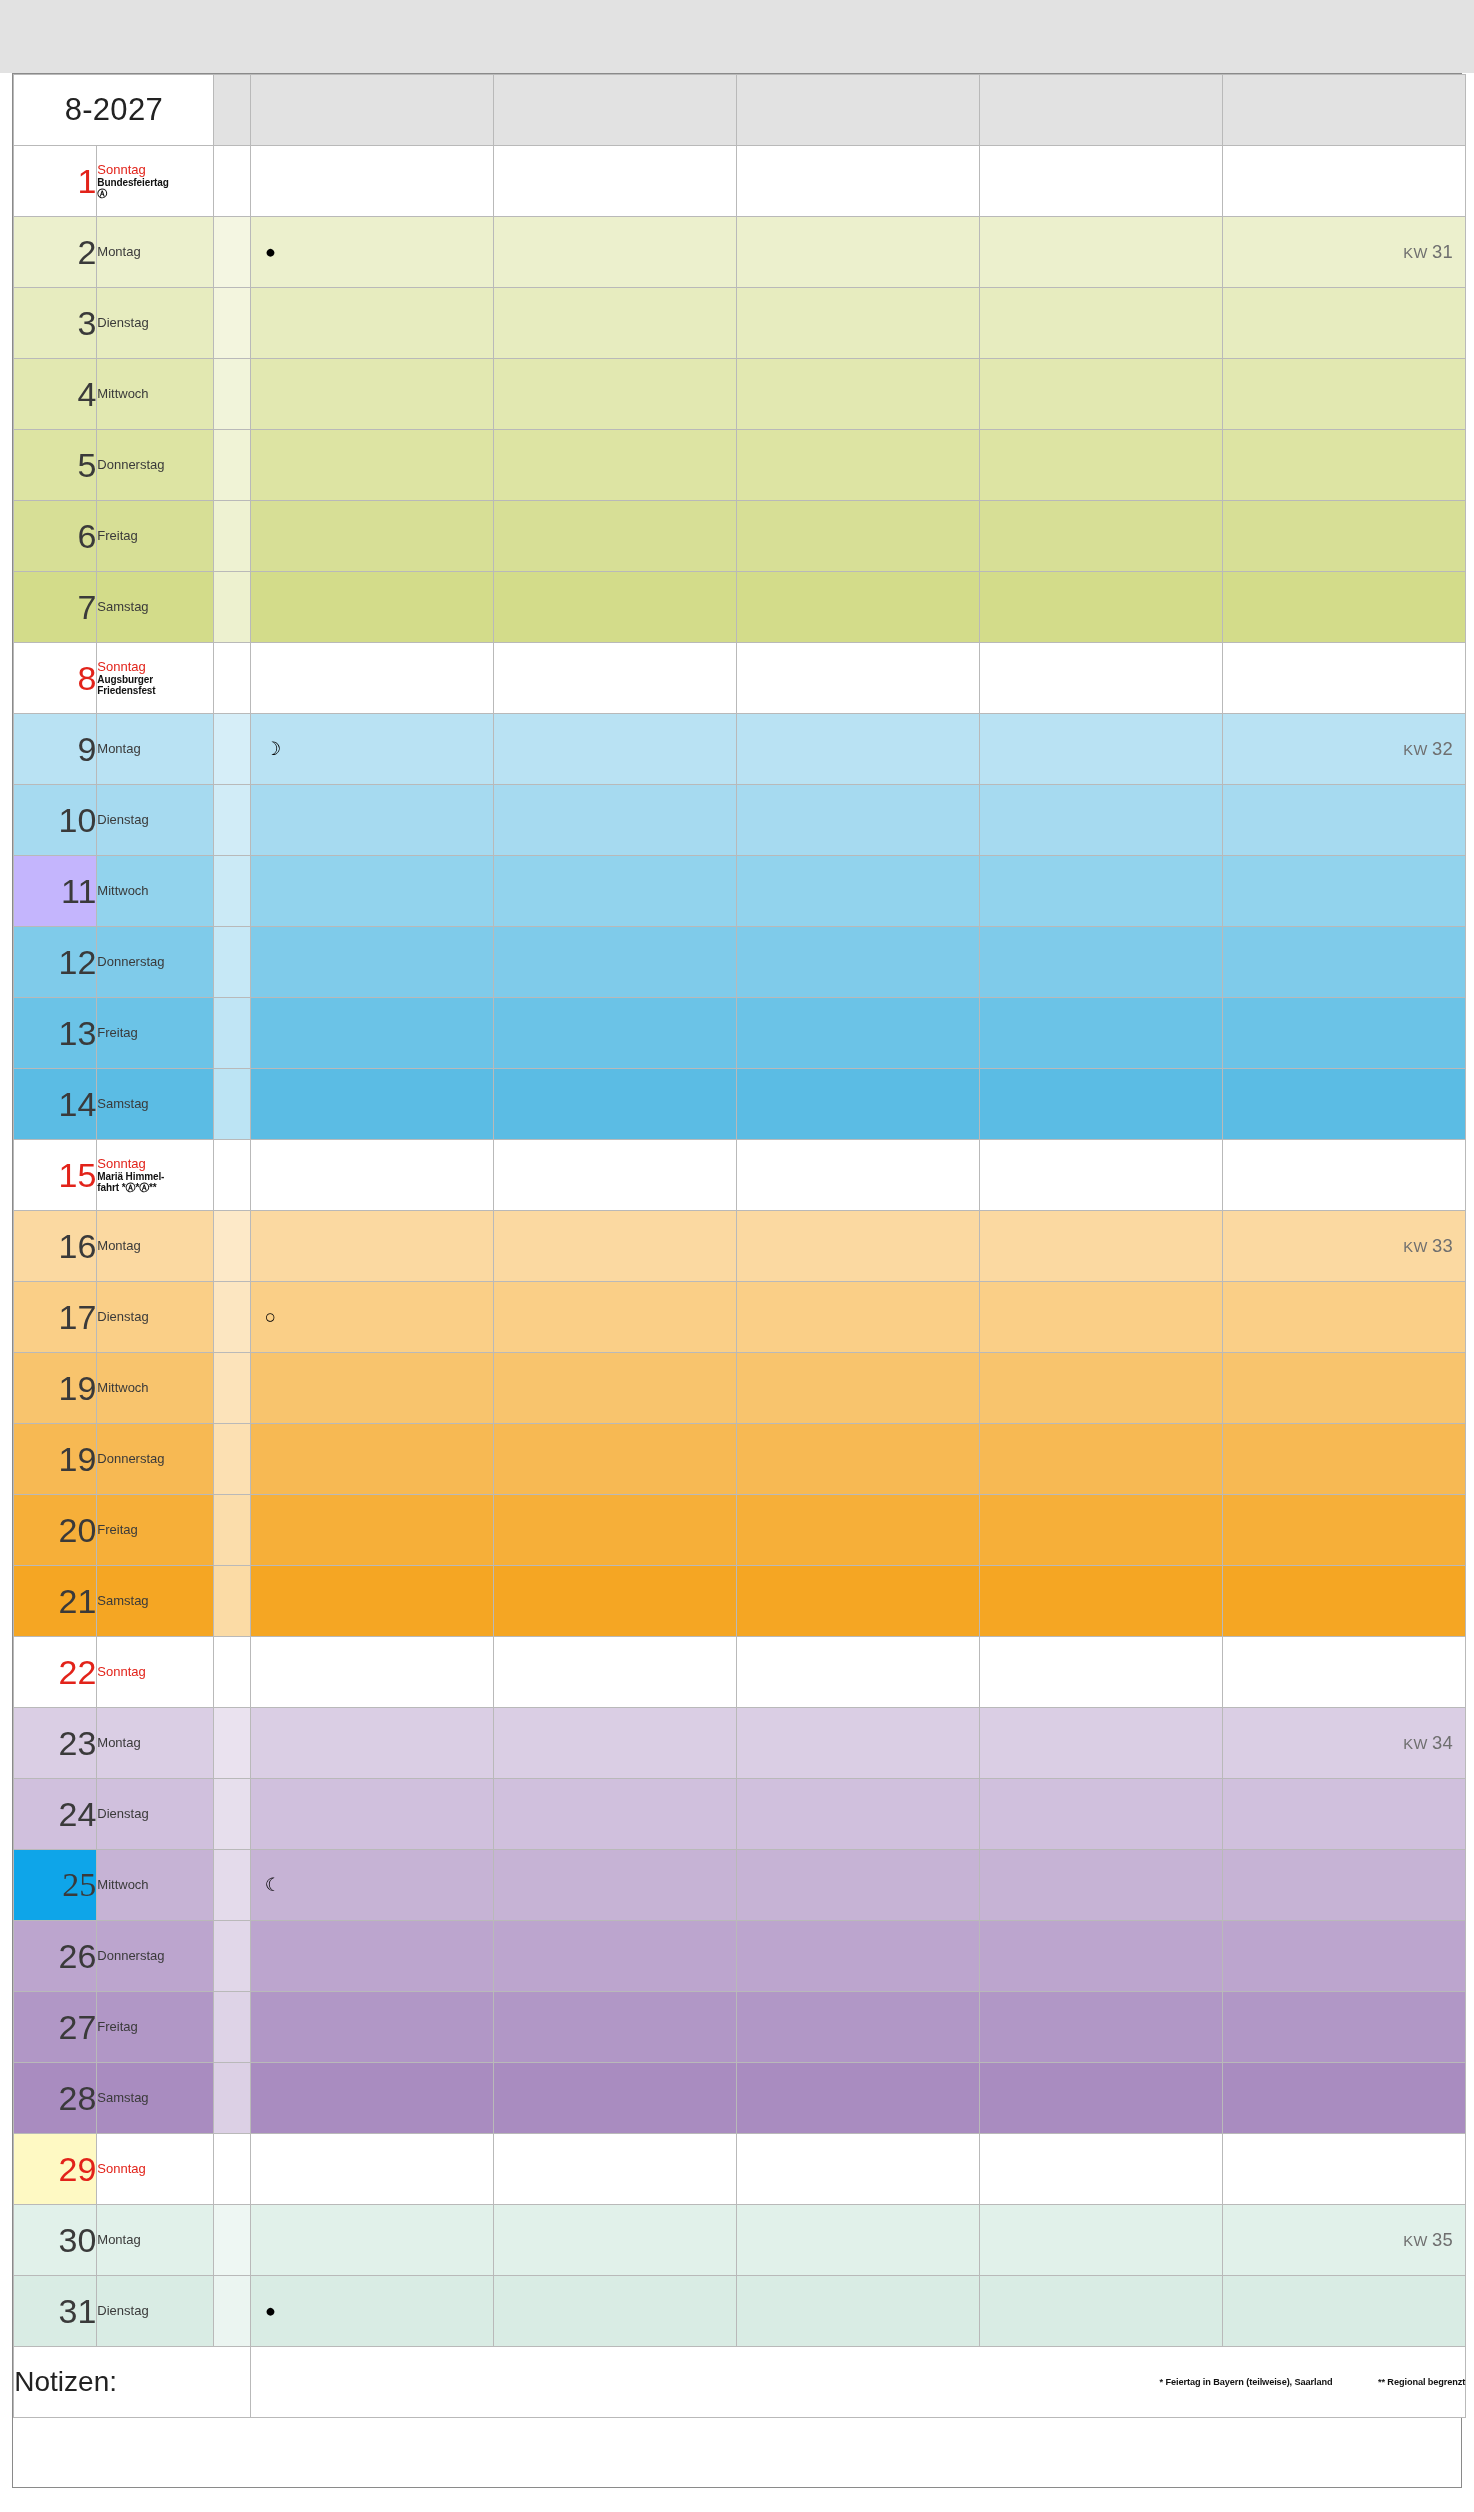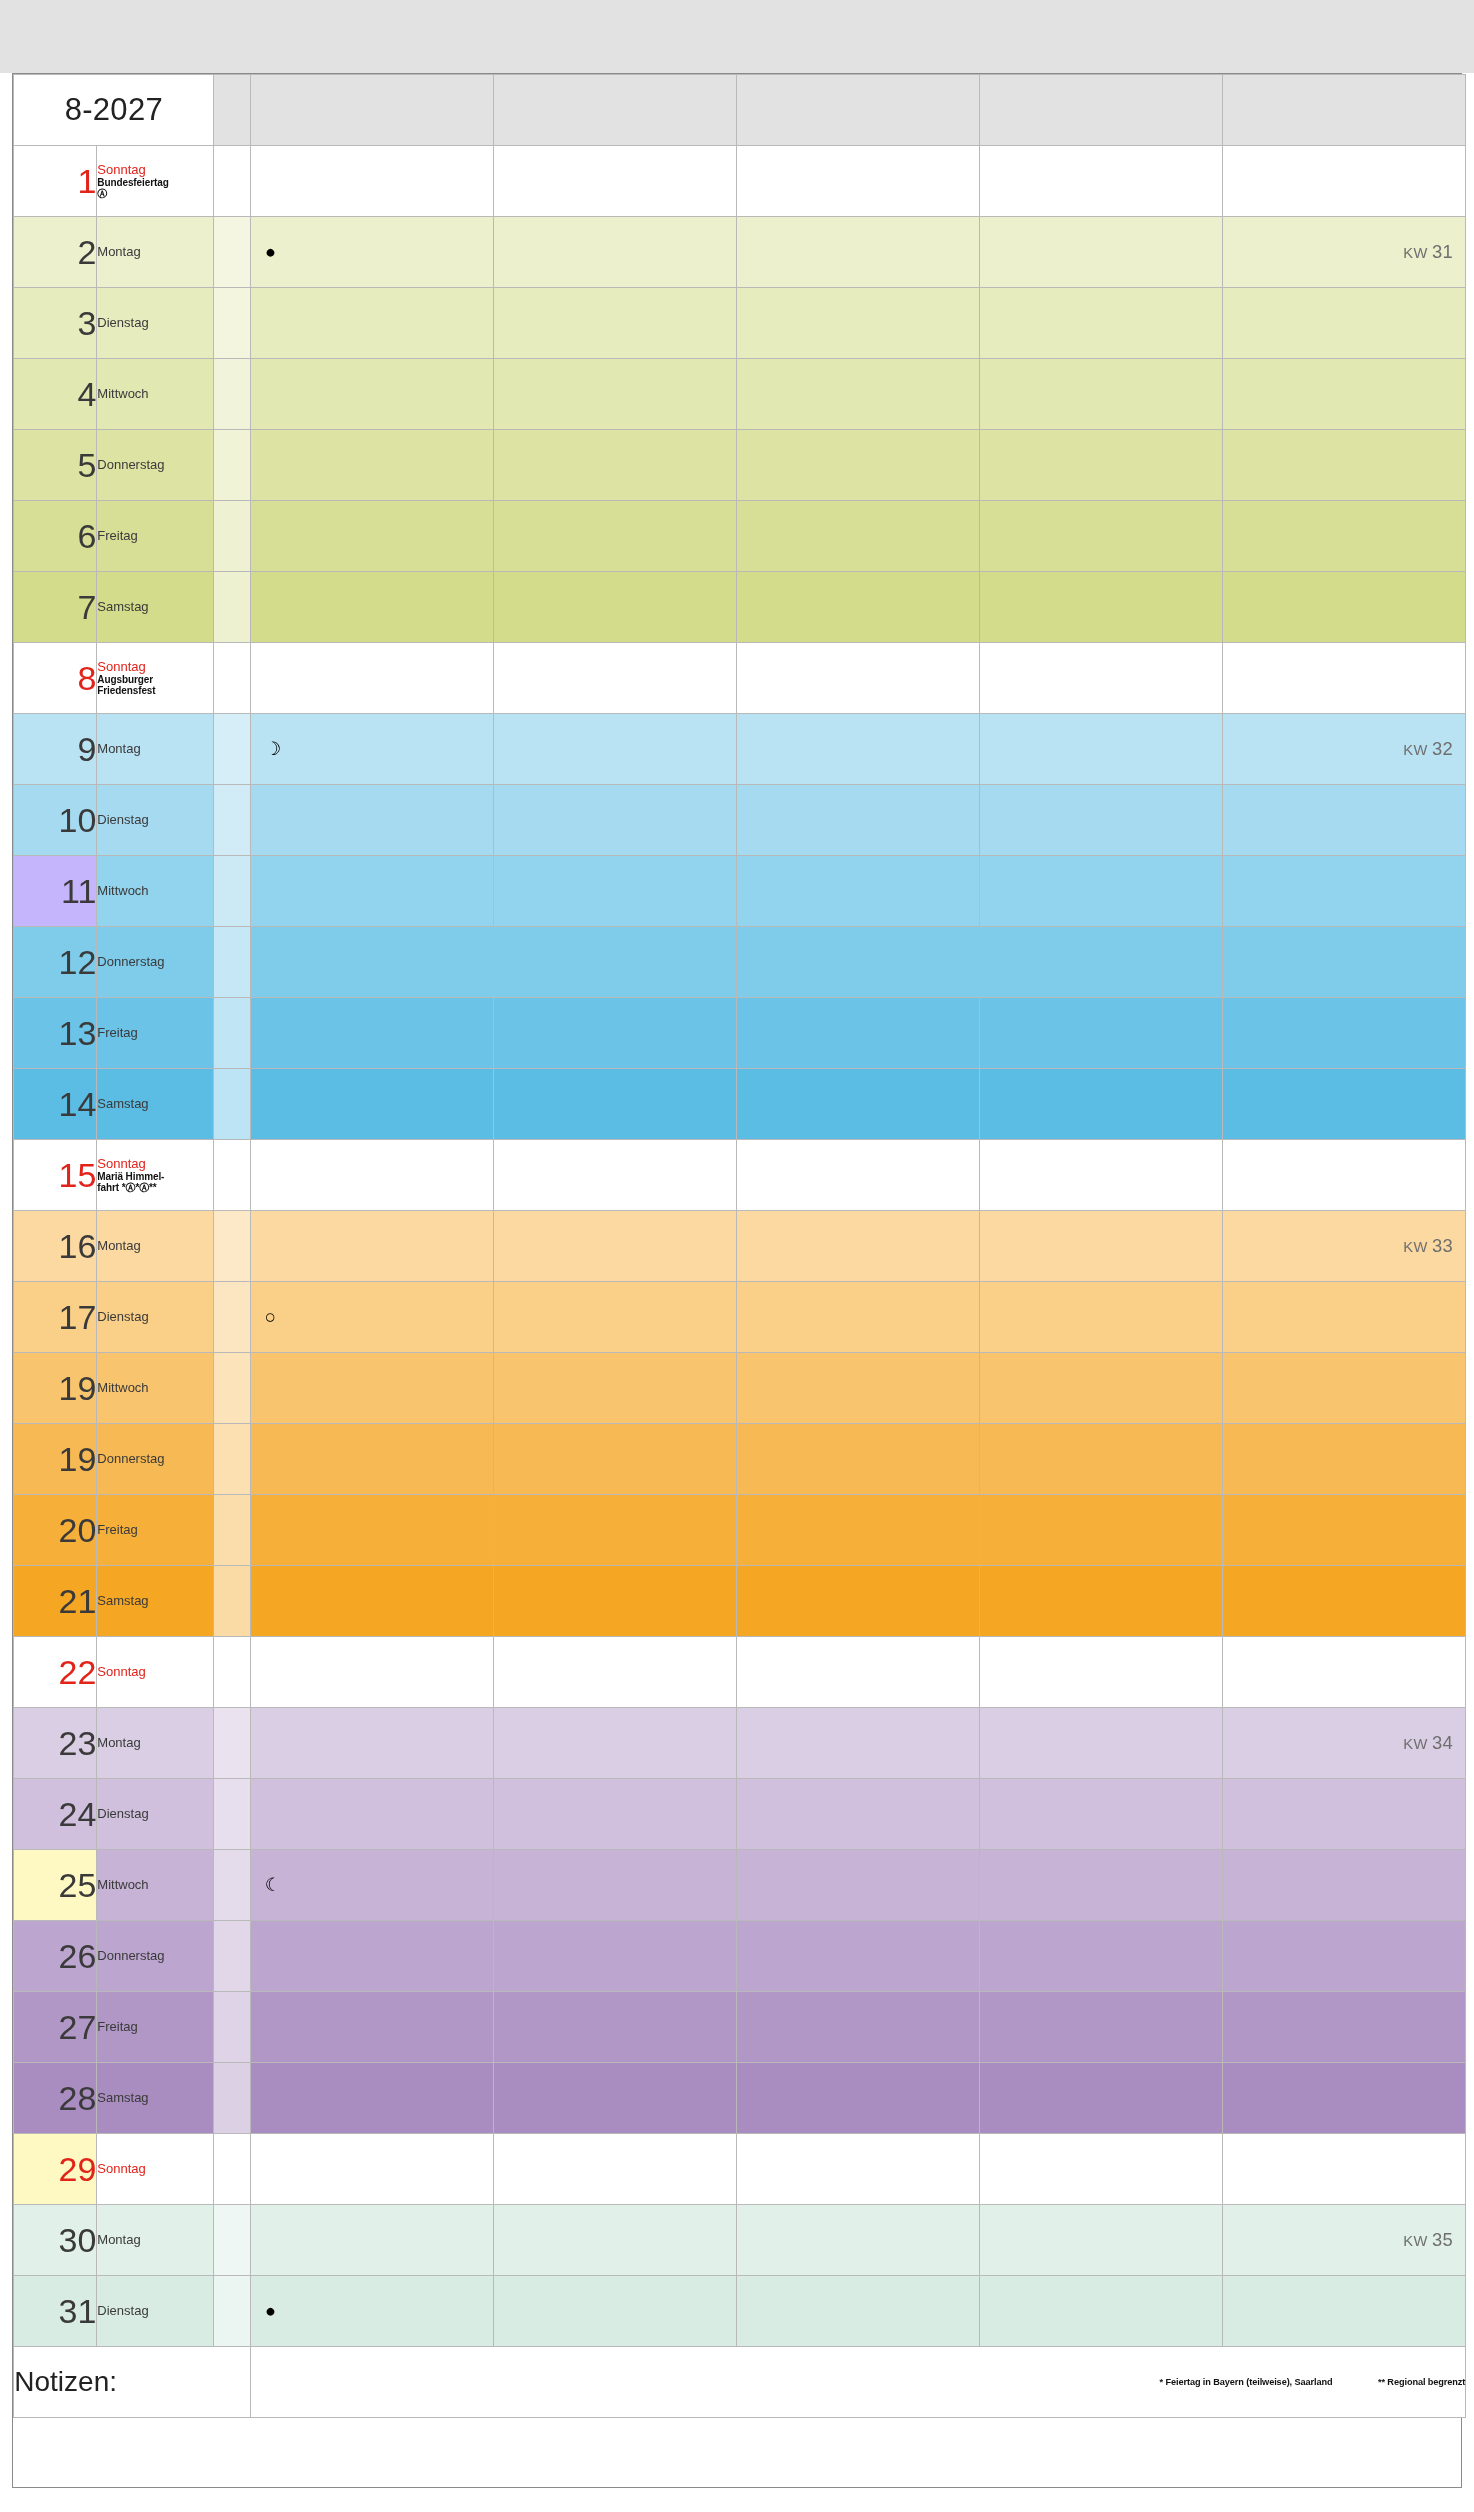--- a/index.html
+++ b/index.html
@@ -491,21 +491,21 @@
               <span class="dn">Dienstag</span>
             </td>
             <td style="background: rgb(231, 223, 237);"></td>
             <td style="background: rgb(208, 192, 221);"></td>
             <td style="background: rgb(208, 192, 221);"></td>
             <td style="background: rgb(208, 192, 221);"></td>
             <td style="background: rgb(208, 192, 221);"></td>
             <td style="background: rgb(208, 192, 221);"></td>
           </tr>
           <tr>
-            <td class="daynum" style="background: #fef9c3;">25</td>
+            <td class="daynum" style="background: #0ea5e9; font-family: Liberation Serif, serif;">25</td>
             <td class="dayname" style="background: rgb(198, 179, 213);">
               <span class="dn">Mittwoch</span>
             </td>
             <td style="background: rgb(228, 219, 235);"></td>
             <td style="background: rgb(198, 179, 213);">
               <div class="moon">☾</div>
             </td>
             <td style="background: rgb(198, 179, 213);"></td>
             <td style="background: rgb(198, 179, 213);"></td>
             <td style="background: rgb(198, 179, 213);"></td>

